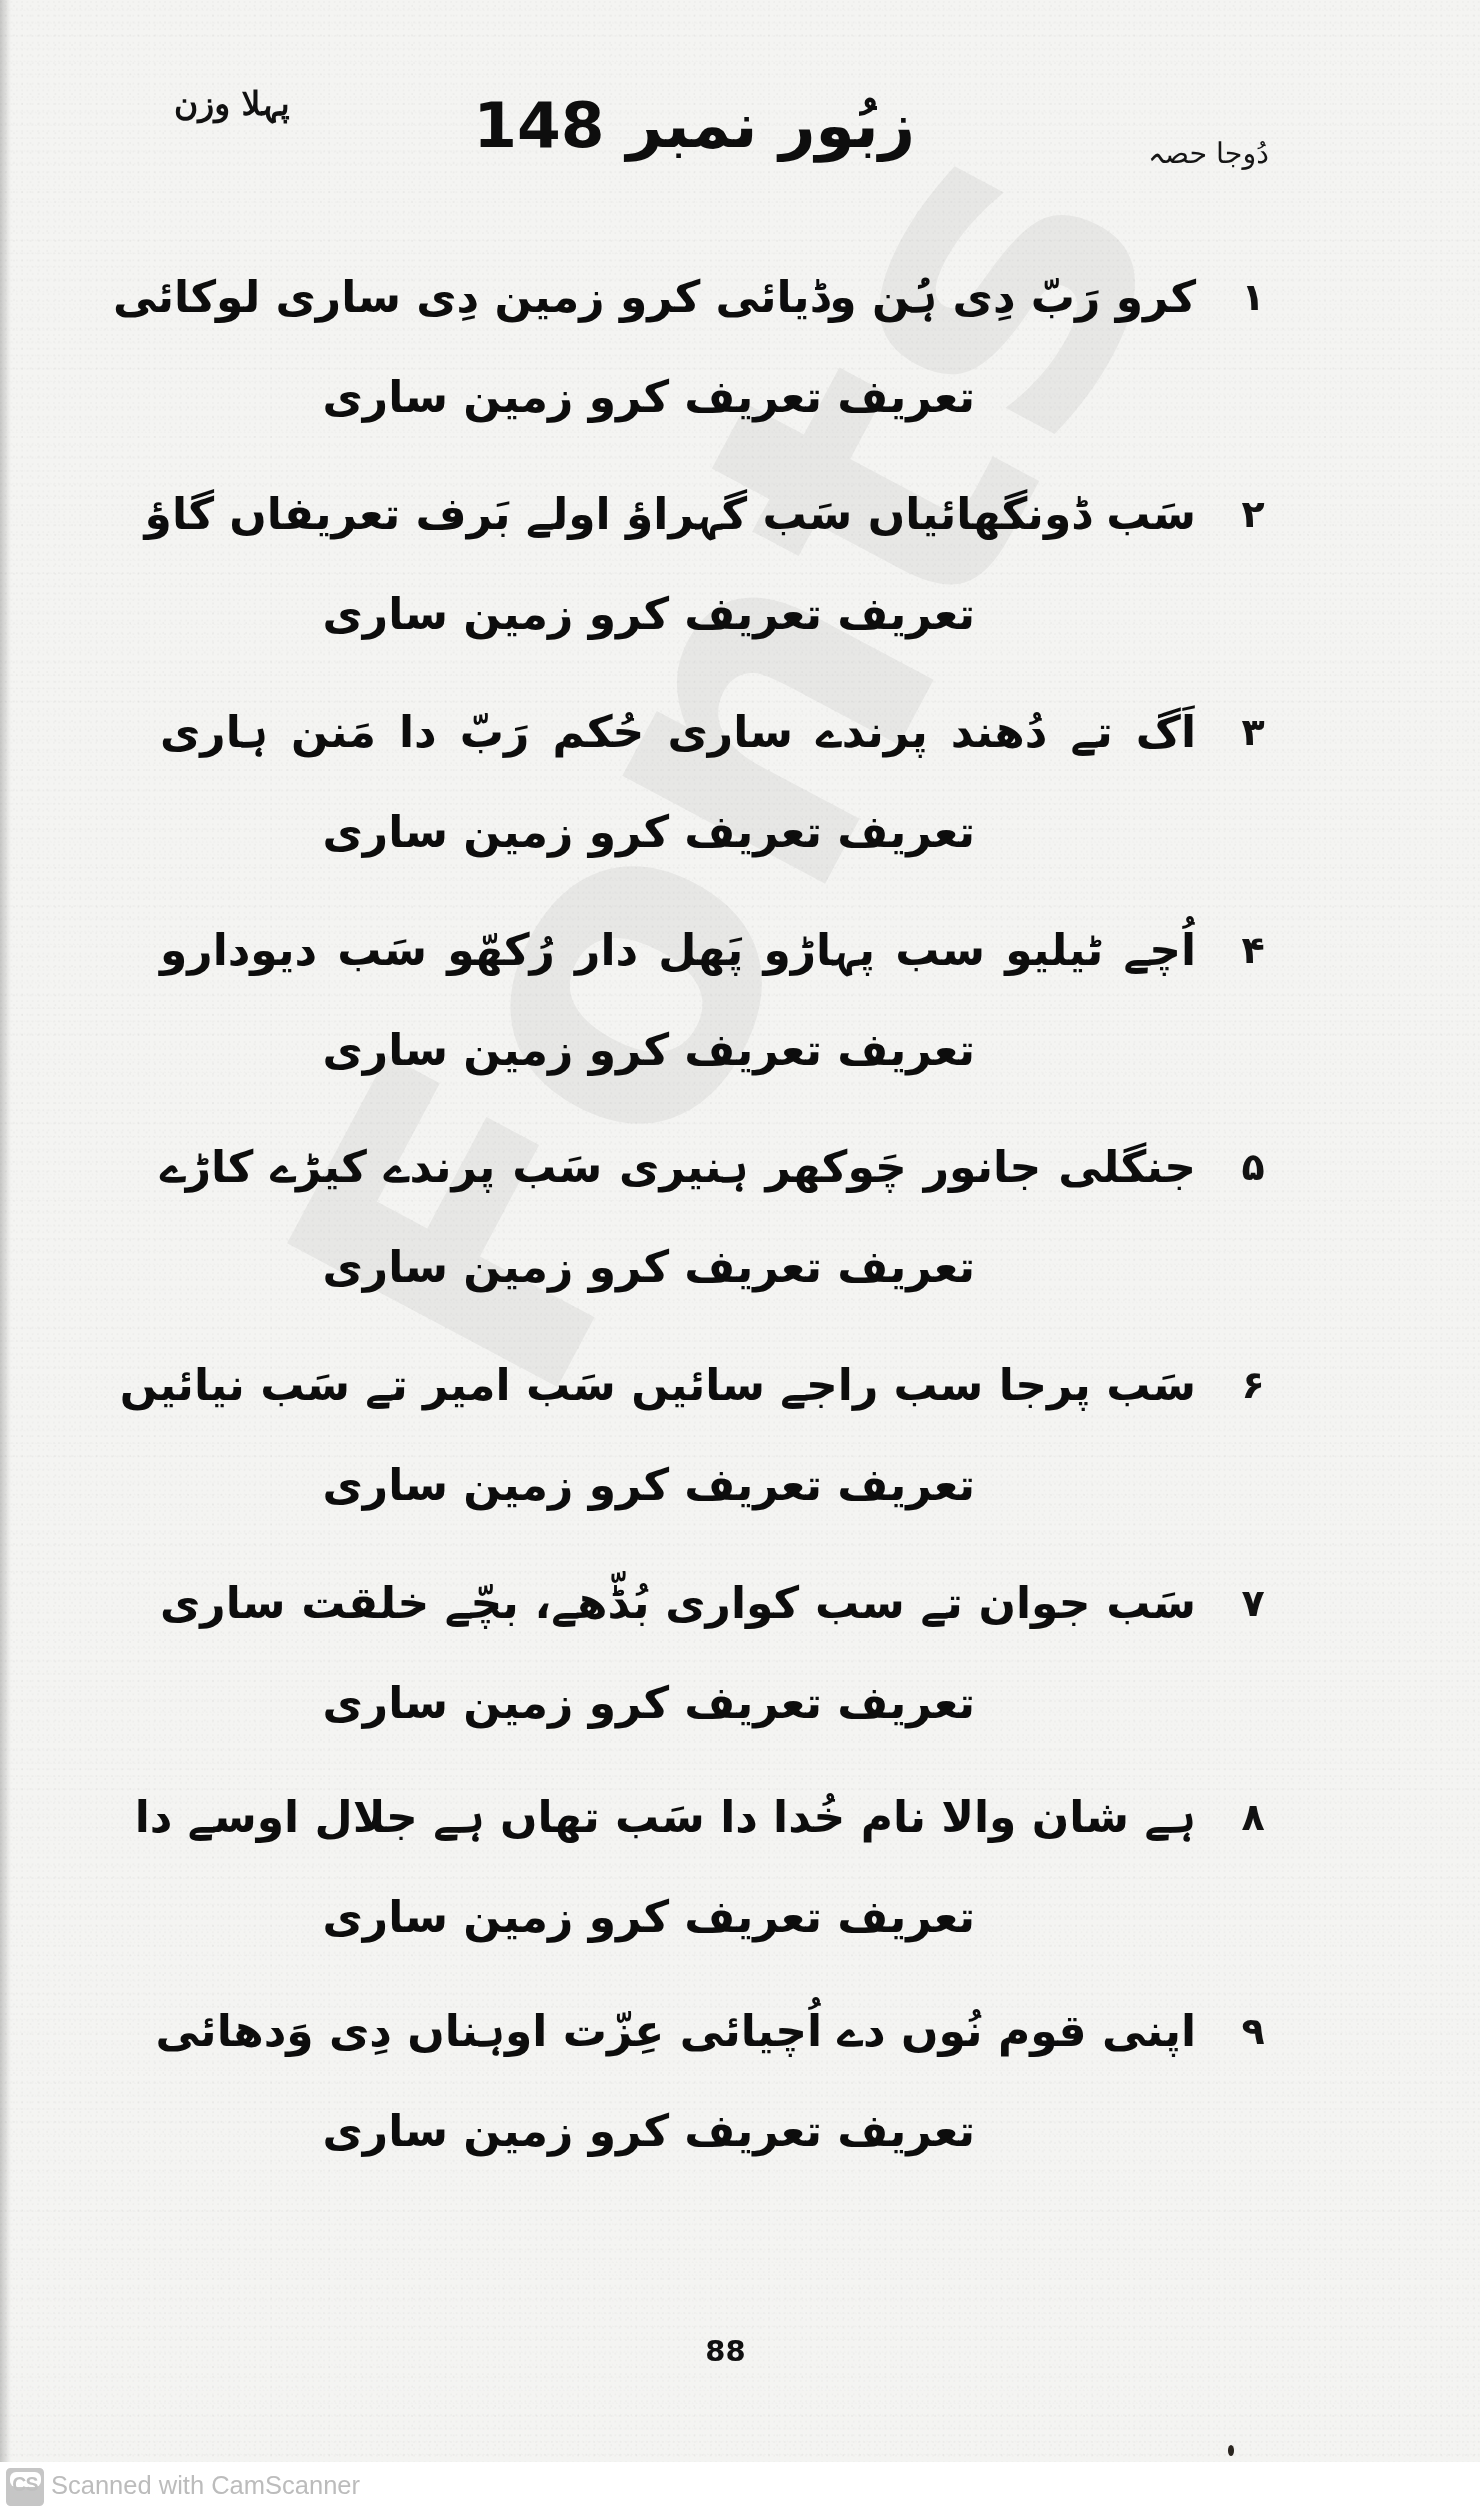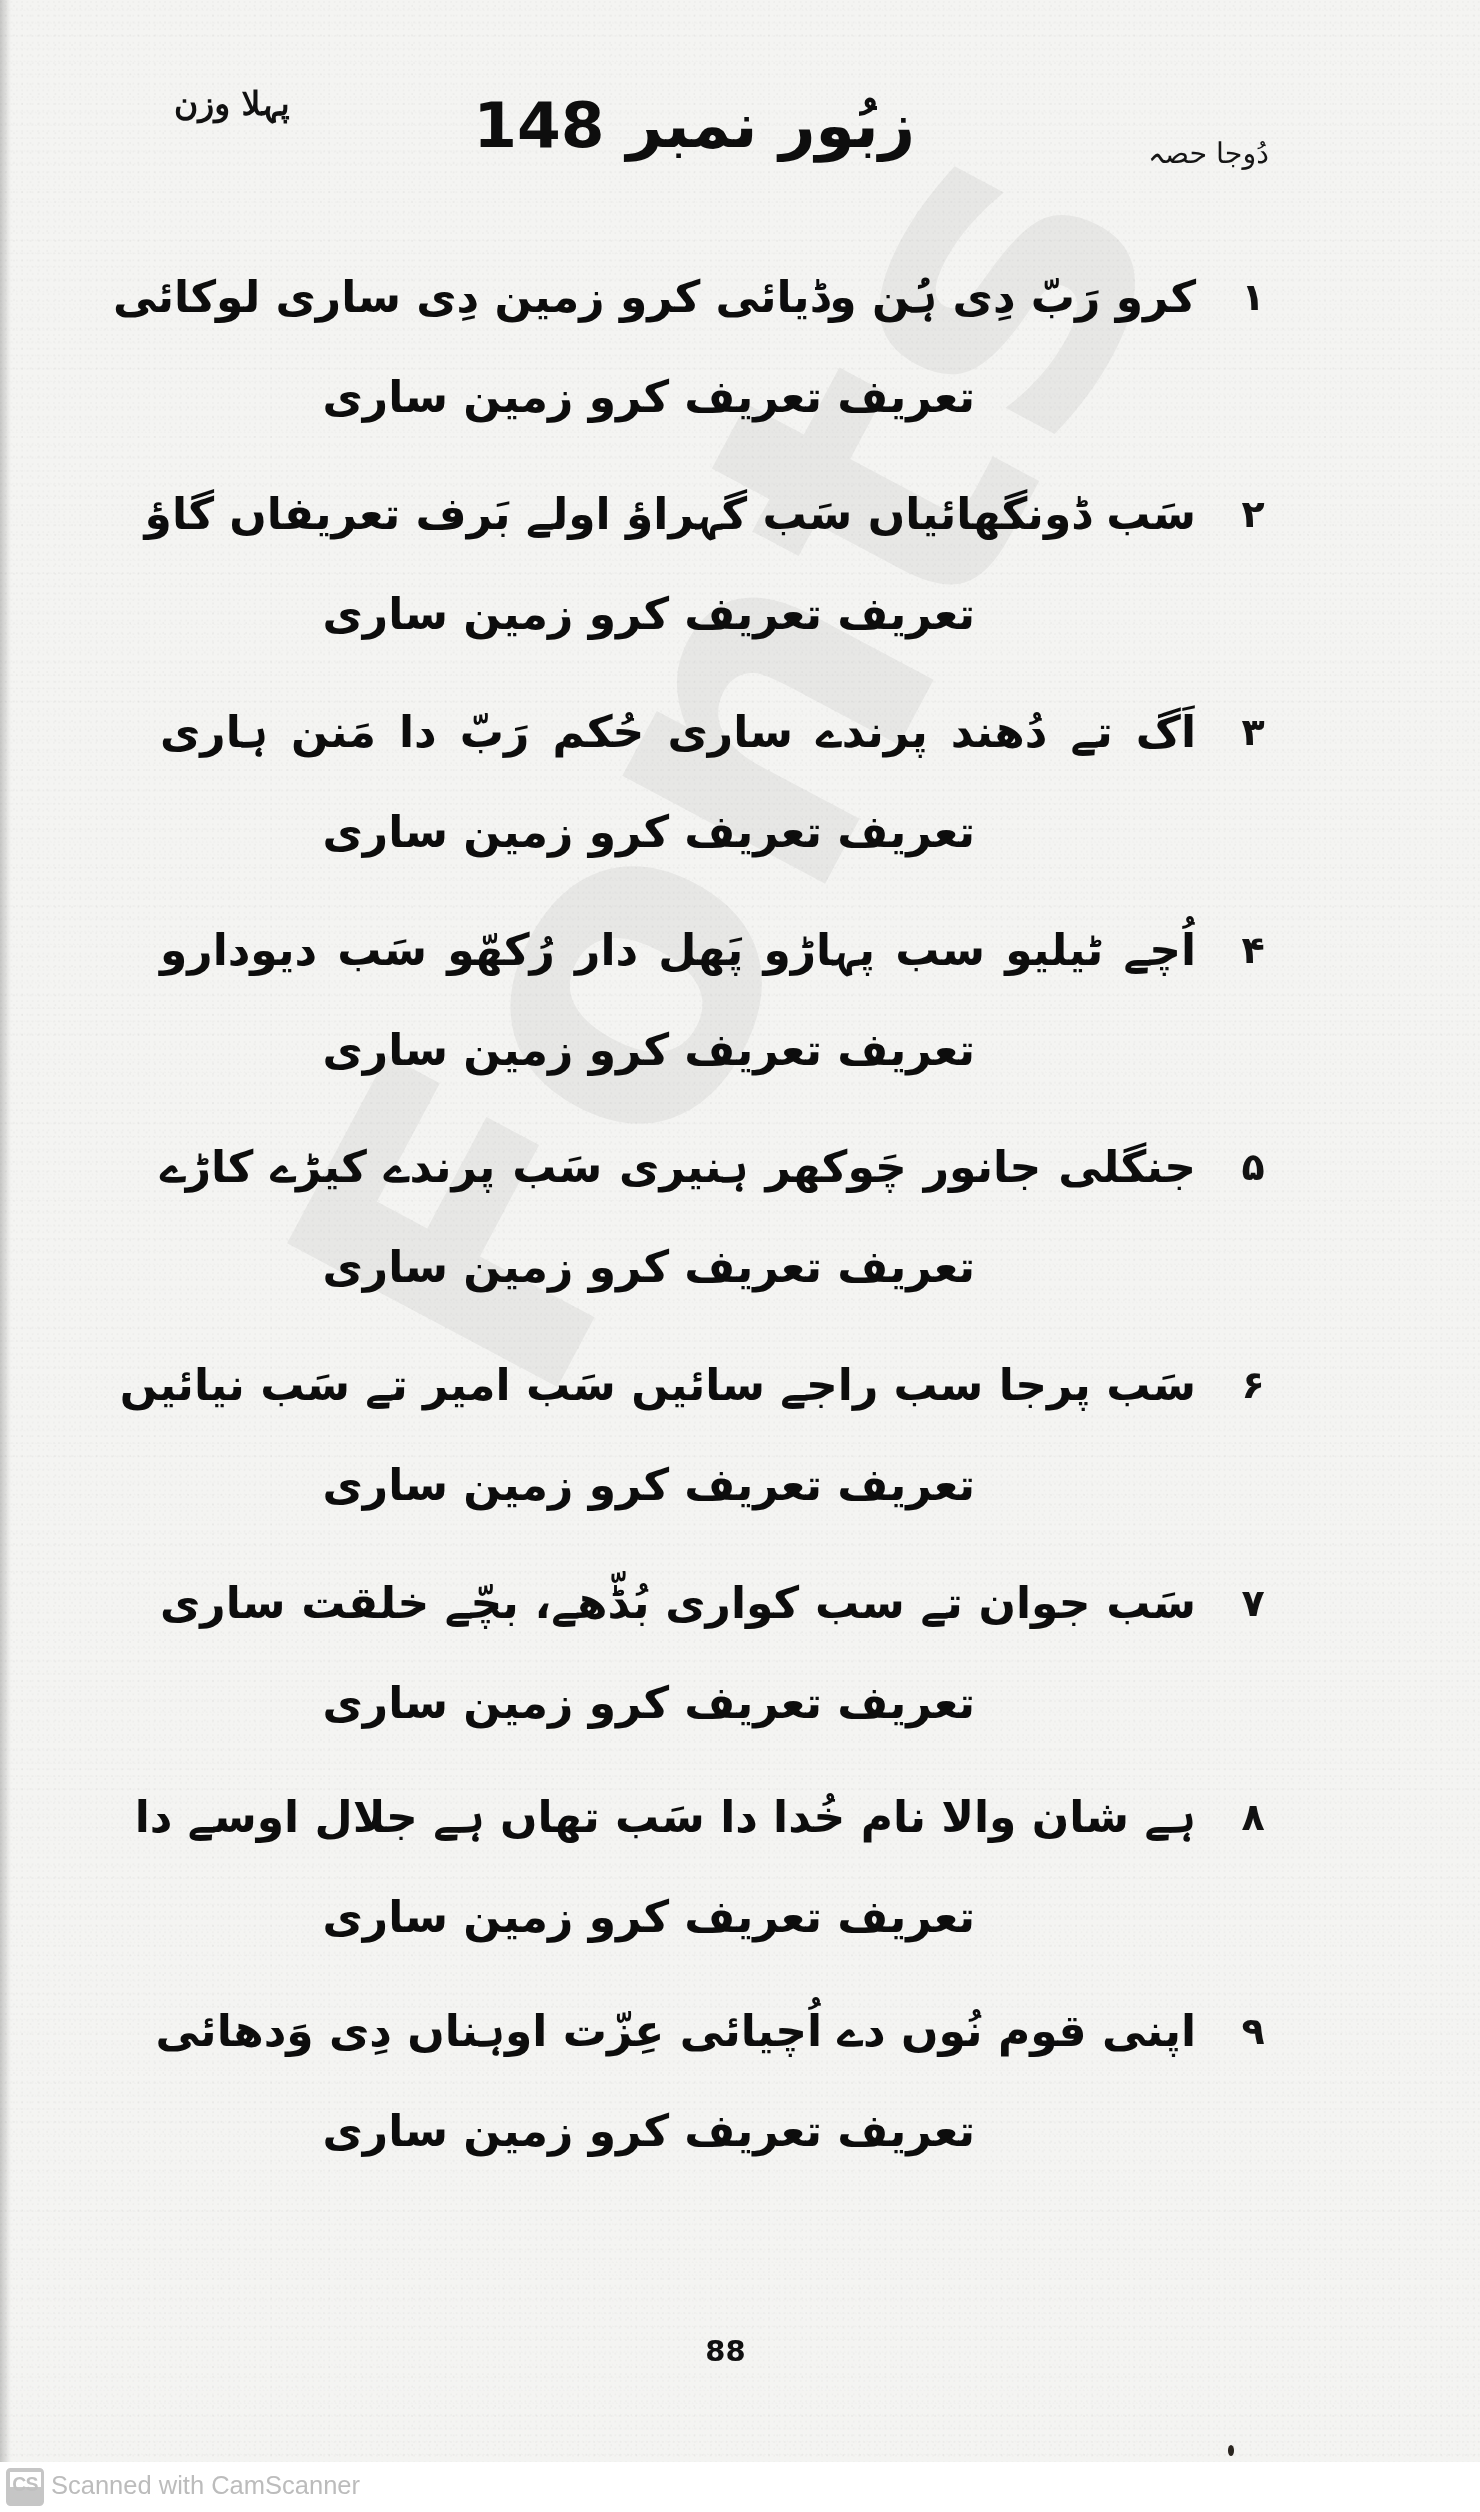--- a/index.html
+++ b/index.html
@@ -181,21 +181,21 @@
       box-sizing: border-box;
       border: 2.3px solid #c6c6c6;
     }
     .scanner-logo-inner {
       position: absolute;
       left: 1.5px;
       top: 1.5px;
       right: 1.5px;
       height: 15px;
       background: #ffffff;
-      border-radius: 0;
+      border-radius: 6px;
       font-family: "Liberation Sans", sans-serif;
       font-weight: bold;
       font-size: 19.5px;
       line-height: 25.5px;
       text-align: center;
       color: #c0c0c0;
       letter-spacing: -0.8px;
     }
     .scanner-text {
       position: absolute;

